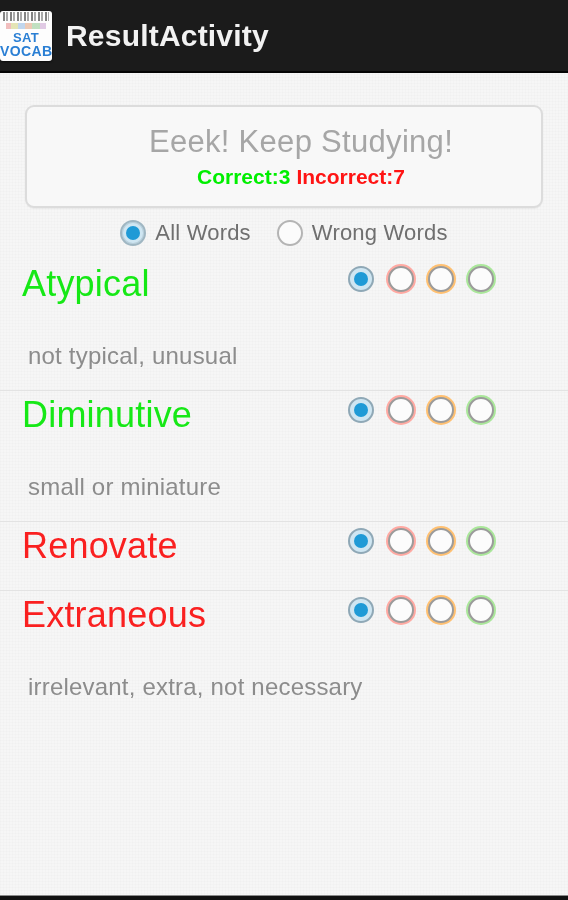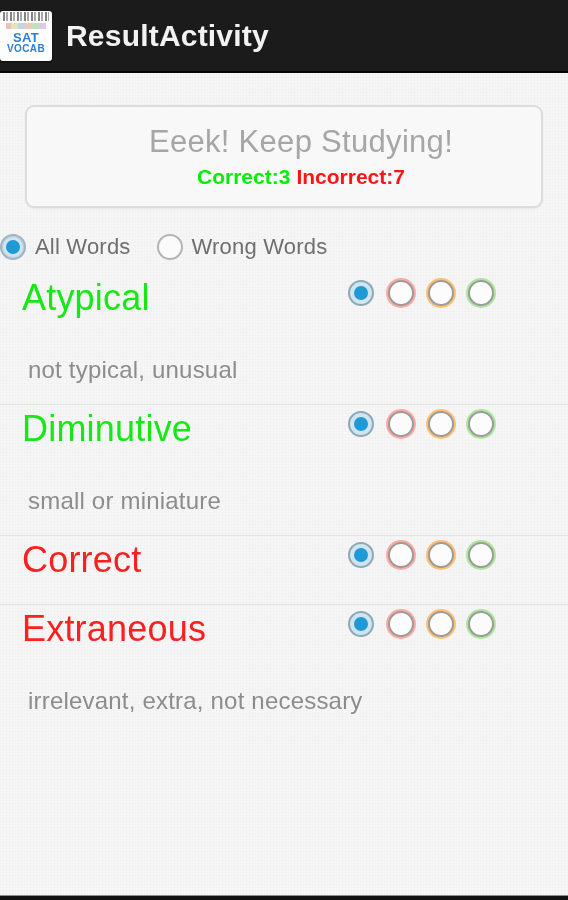--- a/index.html
+++ b/index.html
@@ -73,21 +73,21 @@
     position: absolute;
     left: 0; right: 0;
     text-align: center;
     color: #2a7fd4;
     font-weight: bold;
     font-family: "Liberation Sans", sans-serif;
     letter-spacing: .4px;
     line-height: 1;
   }
   .app-icon .ic-sat  { top: 20px; font-size: 13px; }
-  .app-icon .ic-vocab{ top: 33px; font-size: 10px; }
+  .app-icon .ic-vocab{ top: 33px; font-size: 14px; }
 
   .actionbar .title {
     color: #f2f2f2;
     font-size: 30px;
     margin-left: 14px;
     font-weight: bold;
     letter-spacing: .2px;
     text-align: center;
   }
 
@@ -125,23 +125,23 @@
     font-size: 21px;
     font-weight: bold;
   }
   .score-correct  { color: #00ef00; }
   .score-incorrect{ color: #ff1414; }
 
   
   .filter-row {
     display: flex;
     align-items: center;
-    justify-content: flex-start;
+    justify-content: center;
     gap: 26px;
-    margin-top: 26px;
+    margin-top: 12px;
   }
   .filter-opt {
     display: flex;
     align-items: center;
     gap: 9px;
     cursor: pointer;
   }
   .filter-opt .lbl {
     font-size: 22px;
     color: #6f6f6f;
@@ -309,21 +309,21 @@
               <span class="choice ring-green"></span>
             </div>
           </div>
           <div class="word-def">small or miniature</div>
         </div>
       </div>
 
       <div class="word-row">
         <div class="wr-inner">
           <div class="word-head">
-            <div class="word-title incorrect">Correct</div>
+            <div class="word-title incorrect">Renovate</div>
             <div class="choice-group">
               <span class="choice ring-blue"></span>
               <span class="choice ring-red"></span>
               <span class="choice ring-orange"></span>
               <span class="choice ring-green"></span>
             </div>
           </div>
         </div>
       </div>
 

